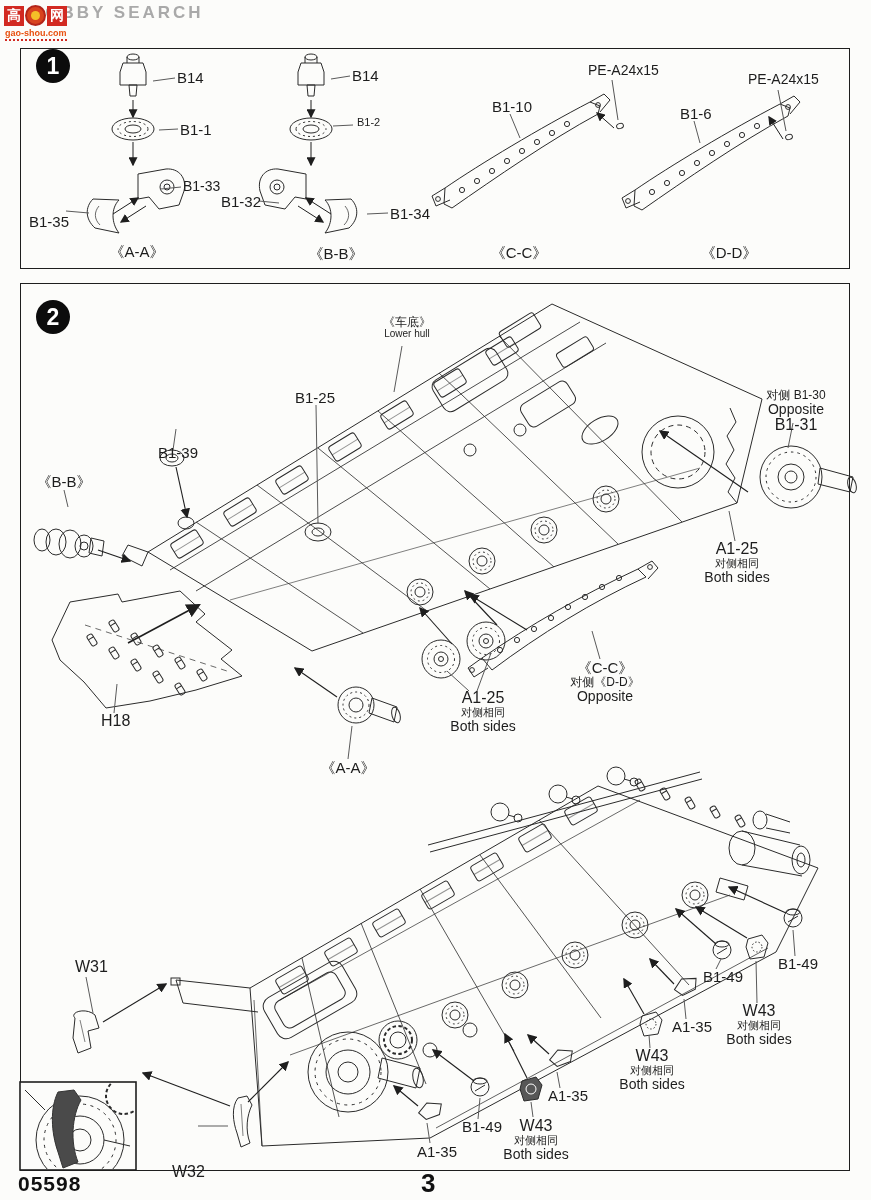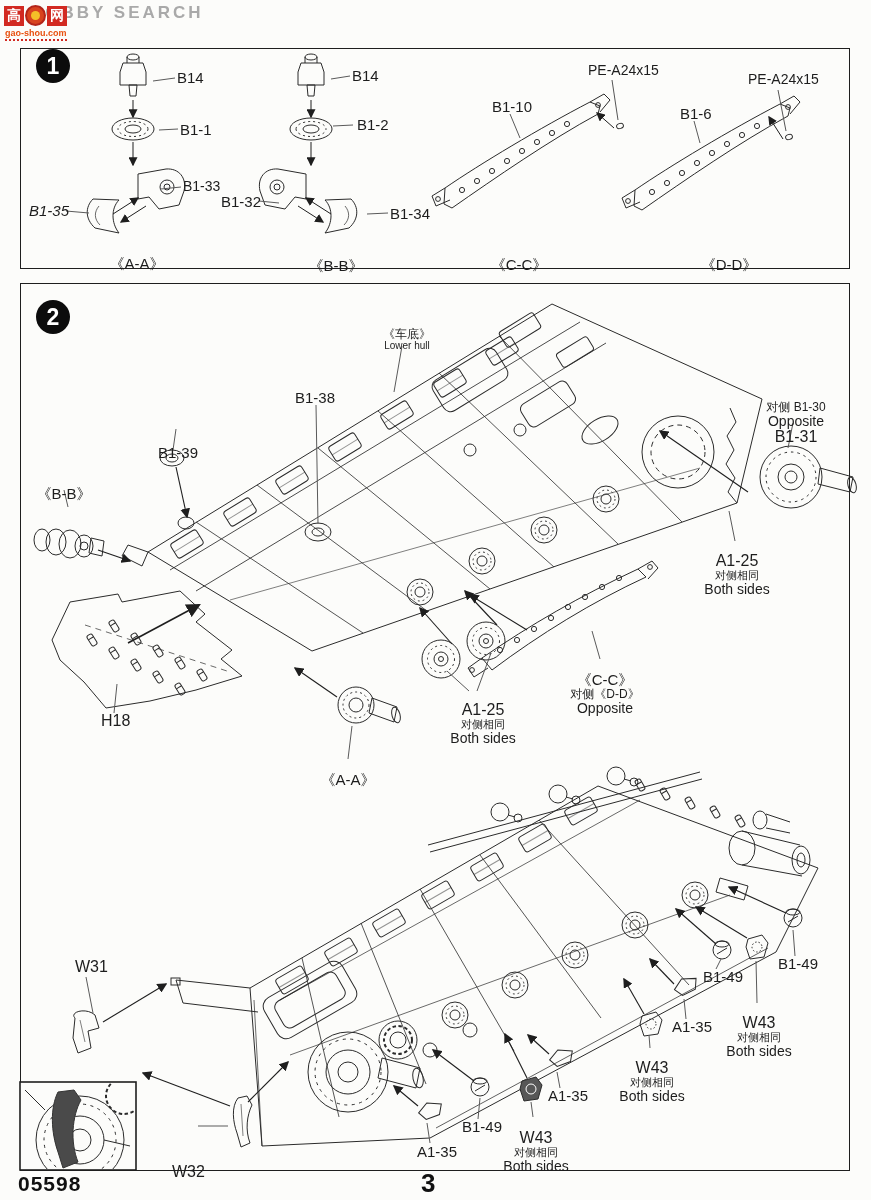--- a/index.html
+++ b/index.html
@@ -8,21 +8,21 @@
   .panel{position:absolute;border:1.6px solid #1e1e1e;background:transparent;}
   #panel-1{left:20px;top:48px;width:828px;height:219px;}
   #panel-2{left:20px;top:283px;width:828px;height:886px;}
   .badge{position:absolute;width:34px;height:34px;border-radius:50%;background:#0c0c0c;color:#fff;
          display:flex;align-items:center;justify-content:center;font-size:23px;font-weight:bold;z-index:5;}
   #badge-1{left:36px;top:49px;}
   #badge-2{left:36px;top:300px;}
   svg.art{position:absolute;left:0;top:0;z-index:2;}
   #labels-layer{position:absolute;left:0;top:0;width:871px;height:1200px;z-index:4;pointer-events:none;}
   .plabel{position:absolute;color:#1d1d1d;white-space:nowrap;line-height:1.06;}
-  .plabel.center{transform:translateX(-50%);text-align:center;margin-top:12px;}
+  .plabel.center{transform:translateX(-50%);text-align:center;}
   .plabel .ln{display:block;}
   
   .wm{position:absolute;left:30px;top:3px;color:#a9a9a9;font-size:17px;font-weight:bold;
       letter-spacing:3px;z-index:3;}
   .logo{position:absolute;left:4px;top:5px;z-index:4;display:flex;align-items:center;gap:1px;}
   .logo .box{width:20px;height:20px;background:#d22a22;color:#fff;font-size:14px;font-weight:bold;
              display:flex;align-items:center;justify-content:center;}
   .logo .emb{width:21px;height:21px;border-radius:50%;background:#d8431f;border:2px solid #b3251a;
              box-sizing:border-box;position:relative;}
   .logo .emb:after{content:"";position:absolute;left:4px;top:4px;width:9px;height:9px;border-radius:50%;background:#f4c028;}
@@ -388,31 +388,31 @@
   <div id="labels-layer">
       <div class="plabel" style="left: 177px; top: 70px;">
         <span class="ln" style="font-size: 15px;">B14</span>
       </div>
       <div class="plabel" style="left: 180px; top: 122px;">
         <span class="ln" style="font-size: 15px;">B1-1</span>
       </div>
       <div class="plabel" style="left: 183px; top: 179px;">
         <span class="ln" style="font-size: 14px;">B1-33</span>
       </div>
-      <div class="plabel" style="left: 29px; top: 203px; font-style: italic;">
+      <div class="plabel" style="left: 29px; top: 214px;">
         <span class="ln" style="font-size: 15px;">B1-35</span>
       </div>
       <div class="plabel center" style="left: 137px; top: 244px;">
         <span class="ln" style="font-size: 15px;">《A-A》</span>
       </div>
       <div class="plabel" style="left: 352px; top: 68px;">
         <span class="ln" style="font-size: 15px;">B14</span>
       </div>
       <div class="plabel" style="left: 357px; top: 117px;">
-        <span class="ln" style="font-size: 15px;">B1-2</span>
+        <span class="ln" style="font-size: 11px;">B1-2</span>
       </div>
       <div class="plabel" style="left: 221px; top: 194px;">
         <span class="ln" style="font-size: 15px;">B1-32</span>
       </div>
       <div class="plabel" style="left: 390px; top: 206px;">
         <span class="ln" style="font-size: 15px;">B1-34</span>
       </div>
       <div class="plabel center" style="left: 336px; top: 246px;">
         <span class="ln" style="font-size: 15px;">《B-B》</span>
       </div>
@@ -435,21 +435,21 @@
         <span class="ln" style="font-size: 15px;">《D-D》</span>
       </div>
       <div class="plabel center" style="left: 407px; top: 316px;">
         <span class="ln" style="font-size: 12px;">《车底》</span>
         <span class="ln" style="font-size: 10px;">Lower hull</span>
       </div>
       <div class="plabel" style="left: 158px; top: 414px; margin-top: 31px;">
         <span class="ln" style="font-size: 15px;">B1-39</span>
       </div>
       <div class="plabel" style="left: 295px; top: 390px;">
-        <span class="ln" style="font-size: 15px;">B1-38</span>
+        <span class="ln" style="font-size: 15px;">B1-25</span>
       </div>
       <div class="plabel center" style="left: 796px; top: 389px;">
         <span class="ln" style="font-size: 12px;">对侧 B1-30</span>
         <span class="ln" style="font-size: 14px;">Opposite</span>
         <span class="ln" style="font-size: 16px;">B1-31</span>
       </div>
       <div class="plabel center" style="left: 64px; top: 474px;">
         <span class="ln" style="font-size: 15px;">《B-B》</span>
       </div>
       <div class="plabel center" style="left: 737px; top: 541px;">

